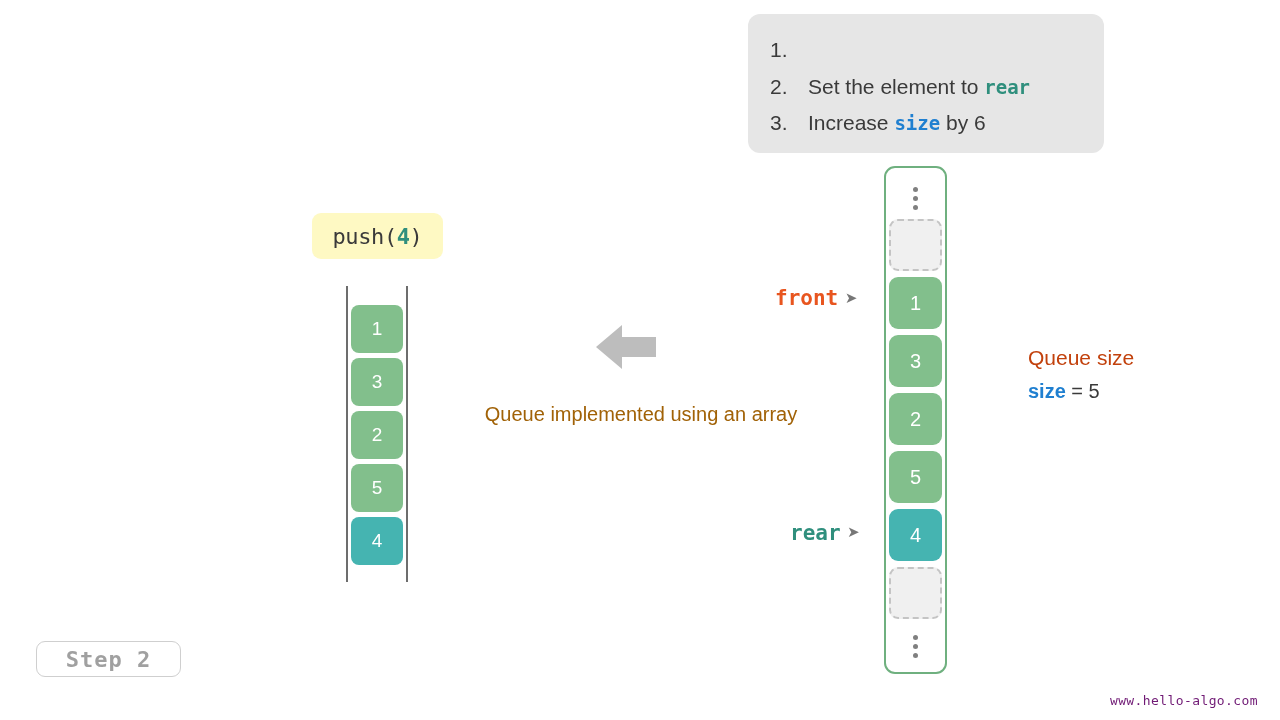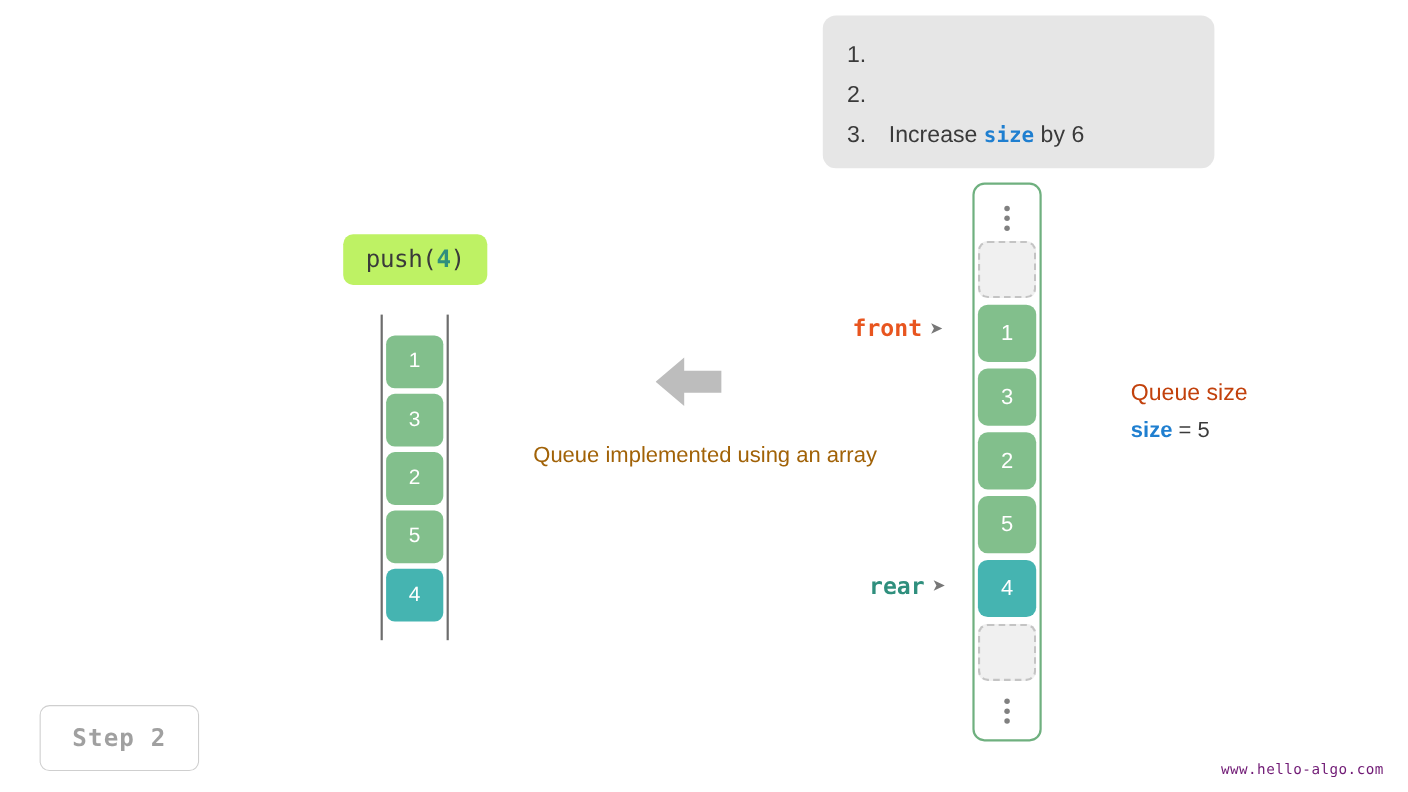--- a/index.html
+++ b/index.html
@@ -56,21 +56,21 @@
     font-size: 19px;
   }
 
   
   #op-label {
     position: absolute;
     left: 312px;
     top: 213px;
     width: 131px;
     height: 46px;
-    background: #bef264;
+    background: #fef9c3;
     border-radius: 9px;
     display: flex;
     align-items: center;
     justify-content: center;
     font-family: "DejaVu Sans Mono", monospace;
     font-size: 22px;
     color: #3a3a3a;
     letter-spacing: -0.4px;
   }
   #op-label .arg {
@@ -216,21 +216,21 @@
     color: #1f7fd0;
     font-weight: bold;
   }
 
   
   #step-badge {
     position: absolute;
     left: 36px;
     top: 641px;
     width: 145px;
-    height: 60px;
+    height: 36px;
     border: 1.6px solid #cfcfcf;
     border-radius: 9px;
     display: flex;
     align-items: center;
     justify-content: center;
     font-family: "DejaVu Sans Mono", monospace;
     font-weight: bold;
     font-size: 22px;
     color: #a0a0a0;
     letter-spacing: 1px;
@@ -250,20 +250,21 @@
 </style>
 </head>
 <body>
 
 <div id="instruction-box">
   <div class="instr-row">
     <span class="instr-num">1.</span>
   </div>
   <div class="instr-row">
     <span class="instr-num">2.</span>
+    <span class="instr-text"><span>Set the element to </span><span class="code-teal">rear</span><span></span></span>
   </div>
   <div class="instr-row">
     <span class="instr-num">3.</span>
     <span class="instr-text"><span>Increase </span><span class="code-blue">size</span><span> by 6</span></span>
   </div>
 </div>
 
 <div id="op-label">
     <span>push(</span>
     <span class="arg">4</span>

